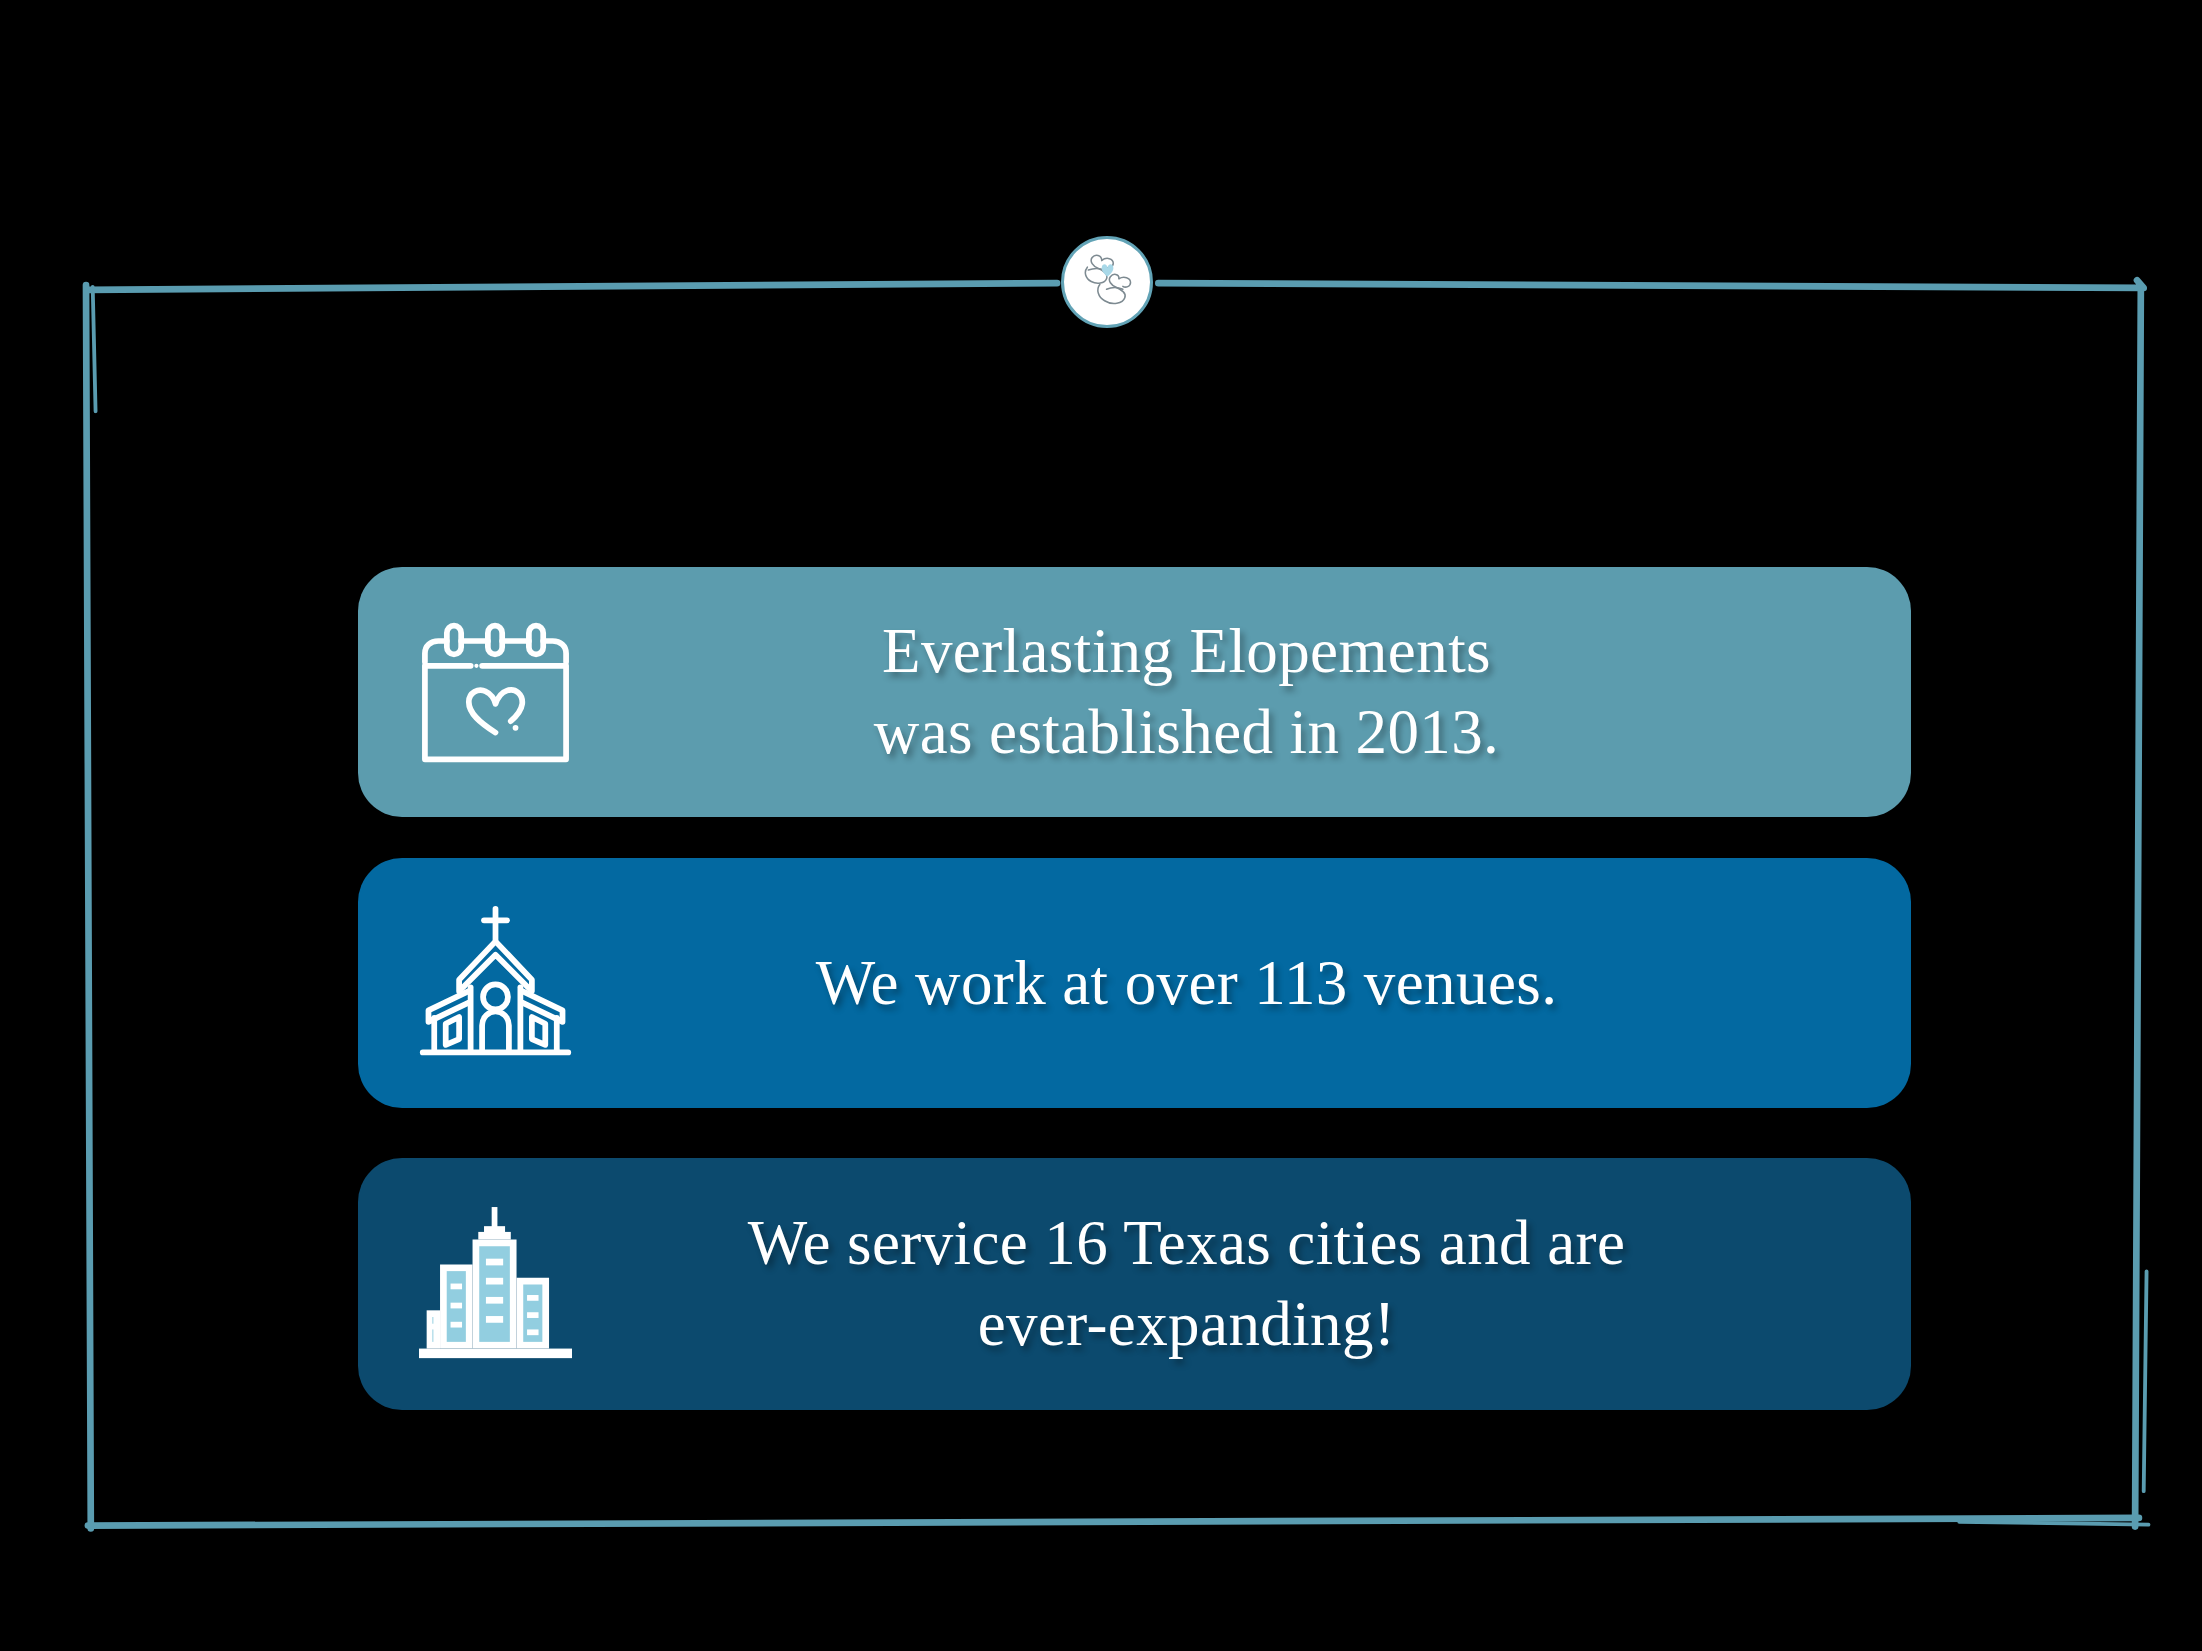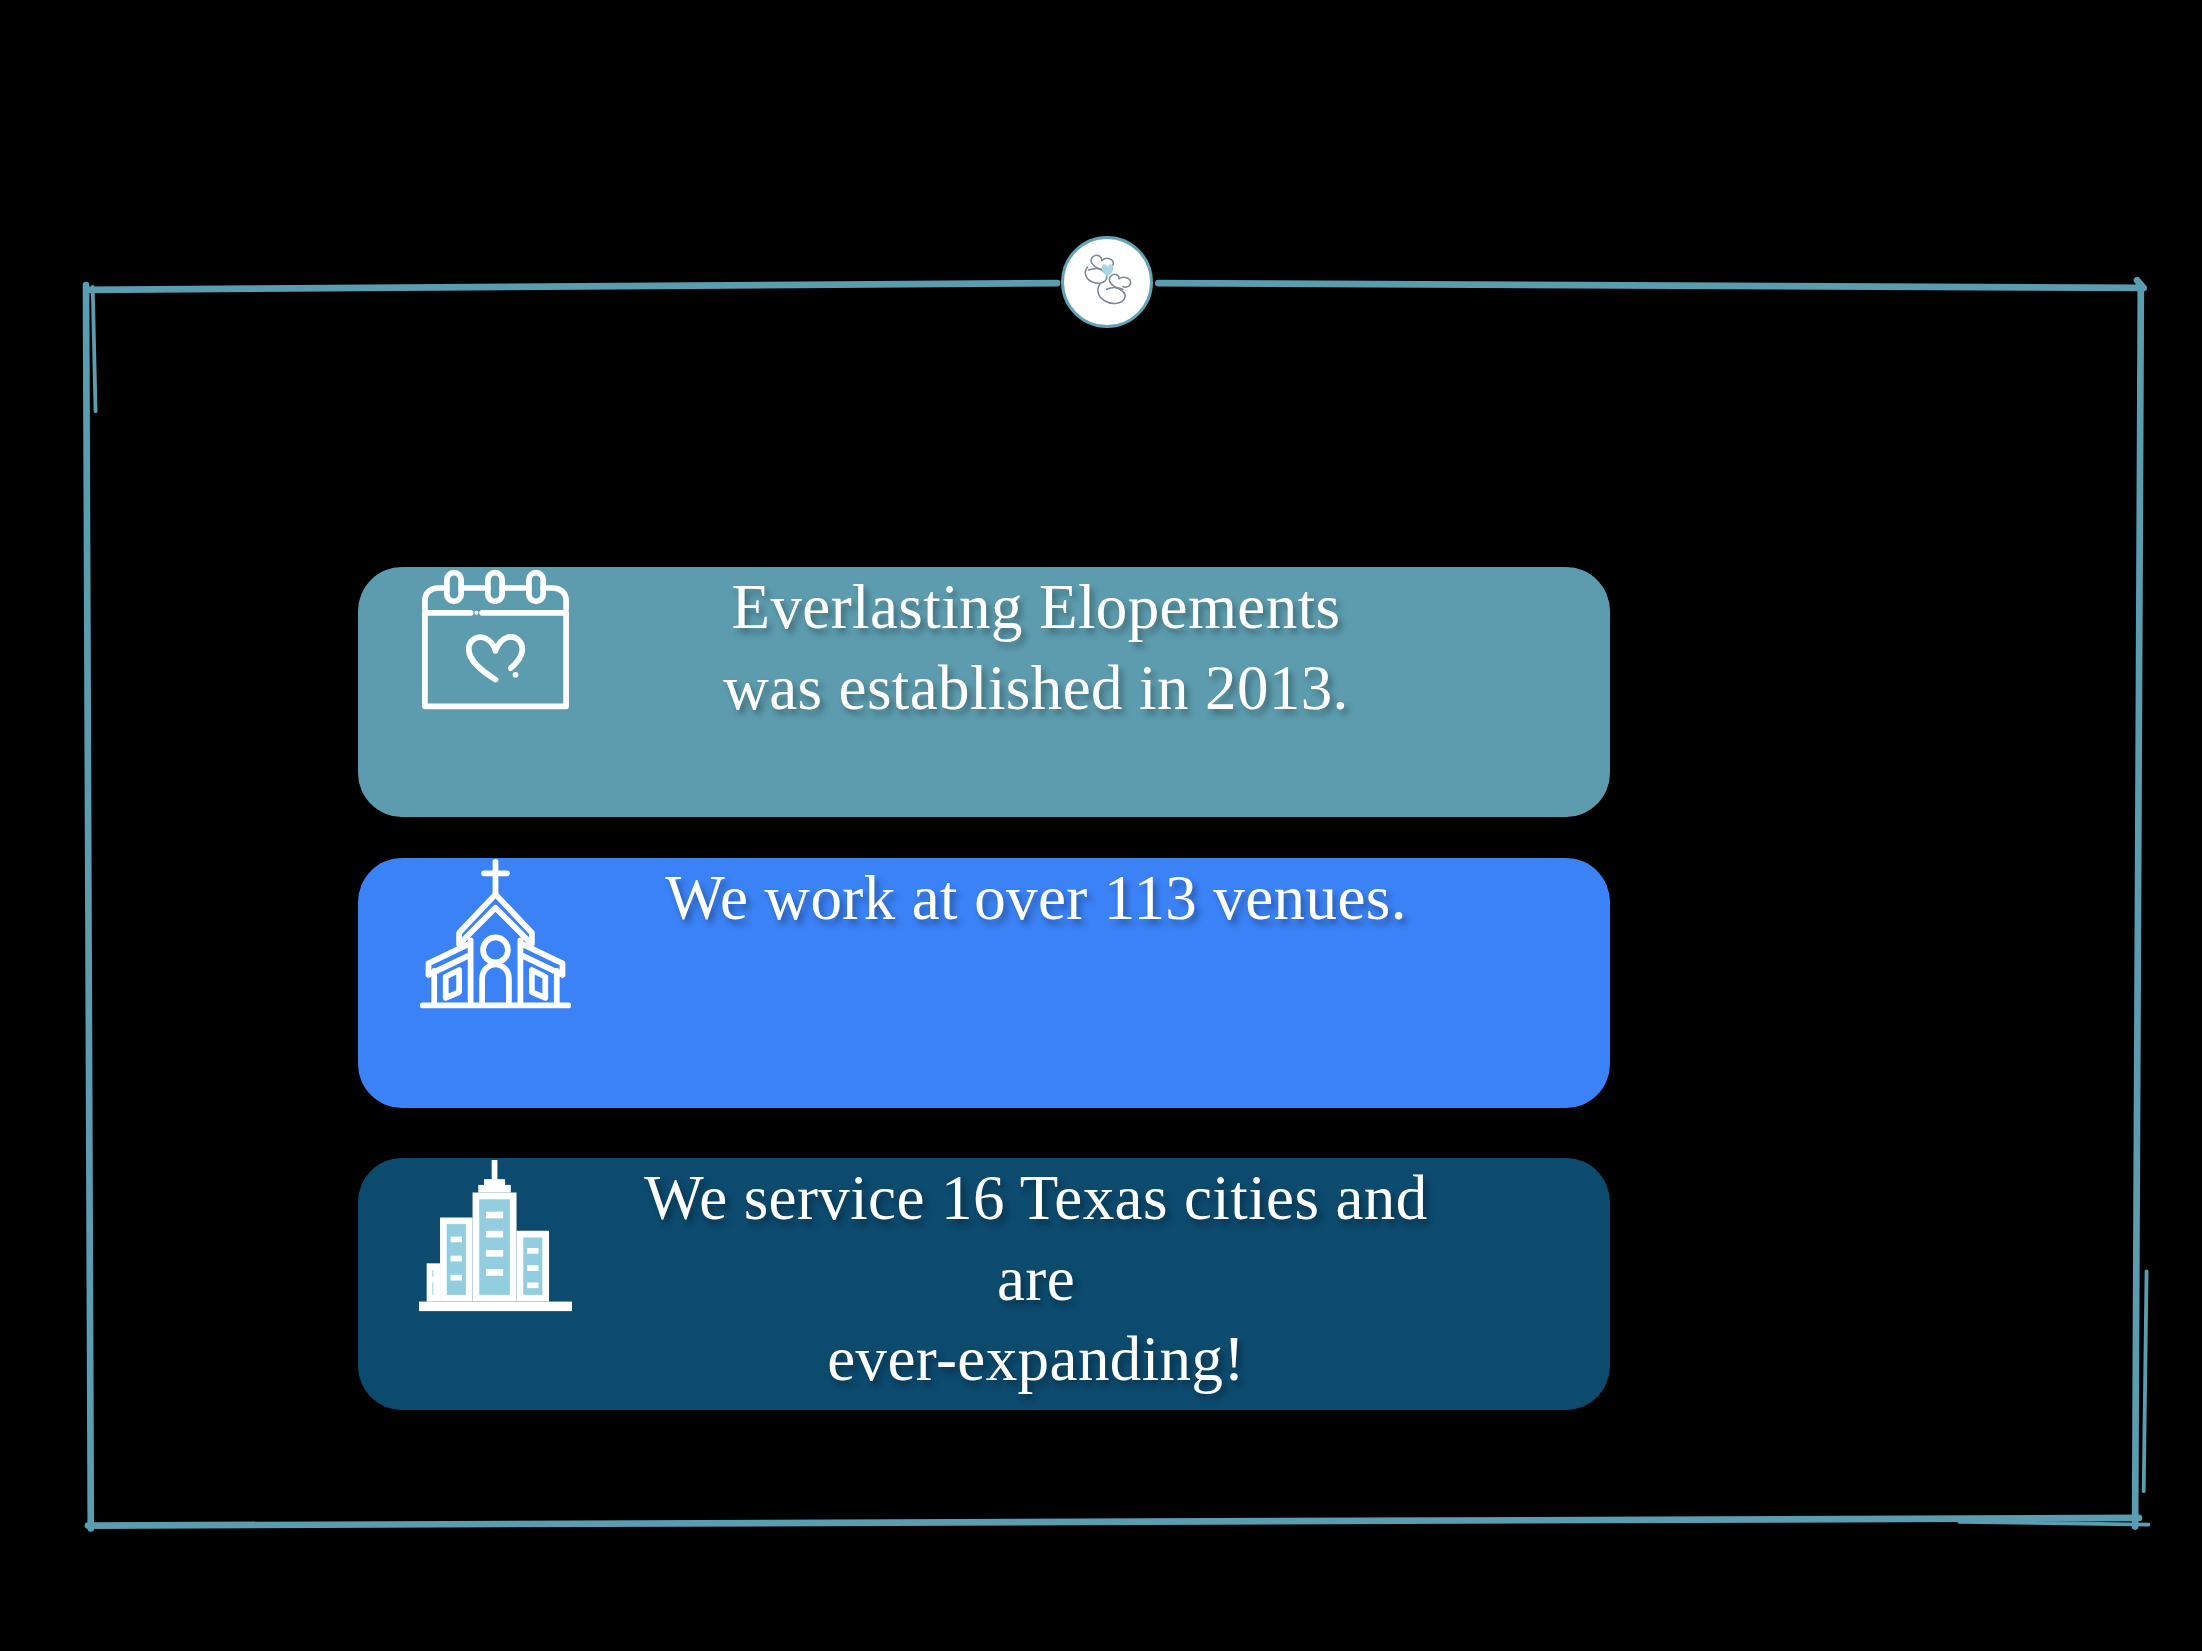--- a/index.html
+++ b/index.html
@@ -47,28 +47,28 @@
     align-items: center;
     justify-content: center;
     z-index: 5;
   }
   #logo-badge svg { display: block; }
 
   
   .fact-panel {
     position: absolute;
     left: 358px;
-    width: 1252px;
+    width: 1553px;
     border-radius: 44px;
     display: flex;
-    align-items: flex-start;
+    align-items: center;
     box-sizing: border-box;
   }
   #fact-panel-0 { top: 567px;  height: 250px; background: #5c9cae; }
-  #fact-panel-1 { top: 858px;  height: 250px; background: #3b82f6; }
+  #fact-panel-1 { top: 858px;  height: 250px; background: #0369a1; }
   #fact-panel-2 { top: 1158px; height: 252px; background: #0c4a6e; }
 
   .fact-icon {
     flex: 0 0 auto;
     width: 220px;
     display: flex;
     align-items: center;
     justify-content: center;
     margin-left: 27px;
   }

